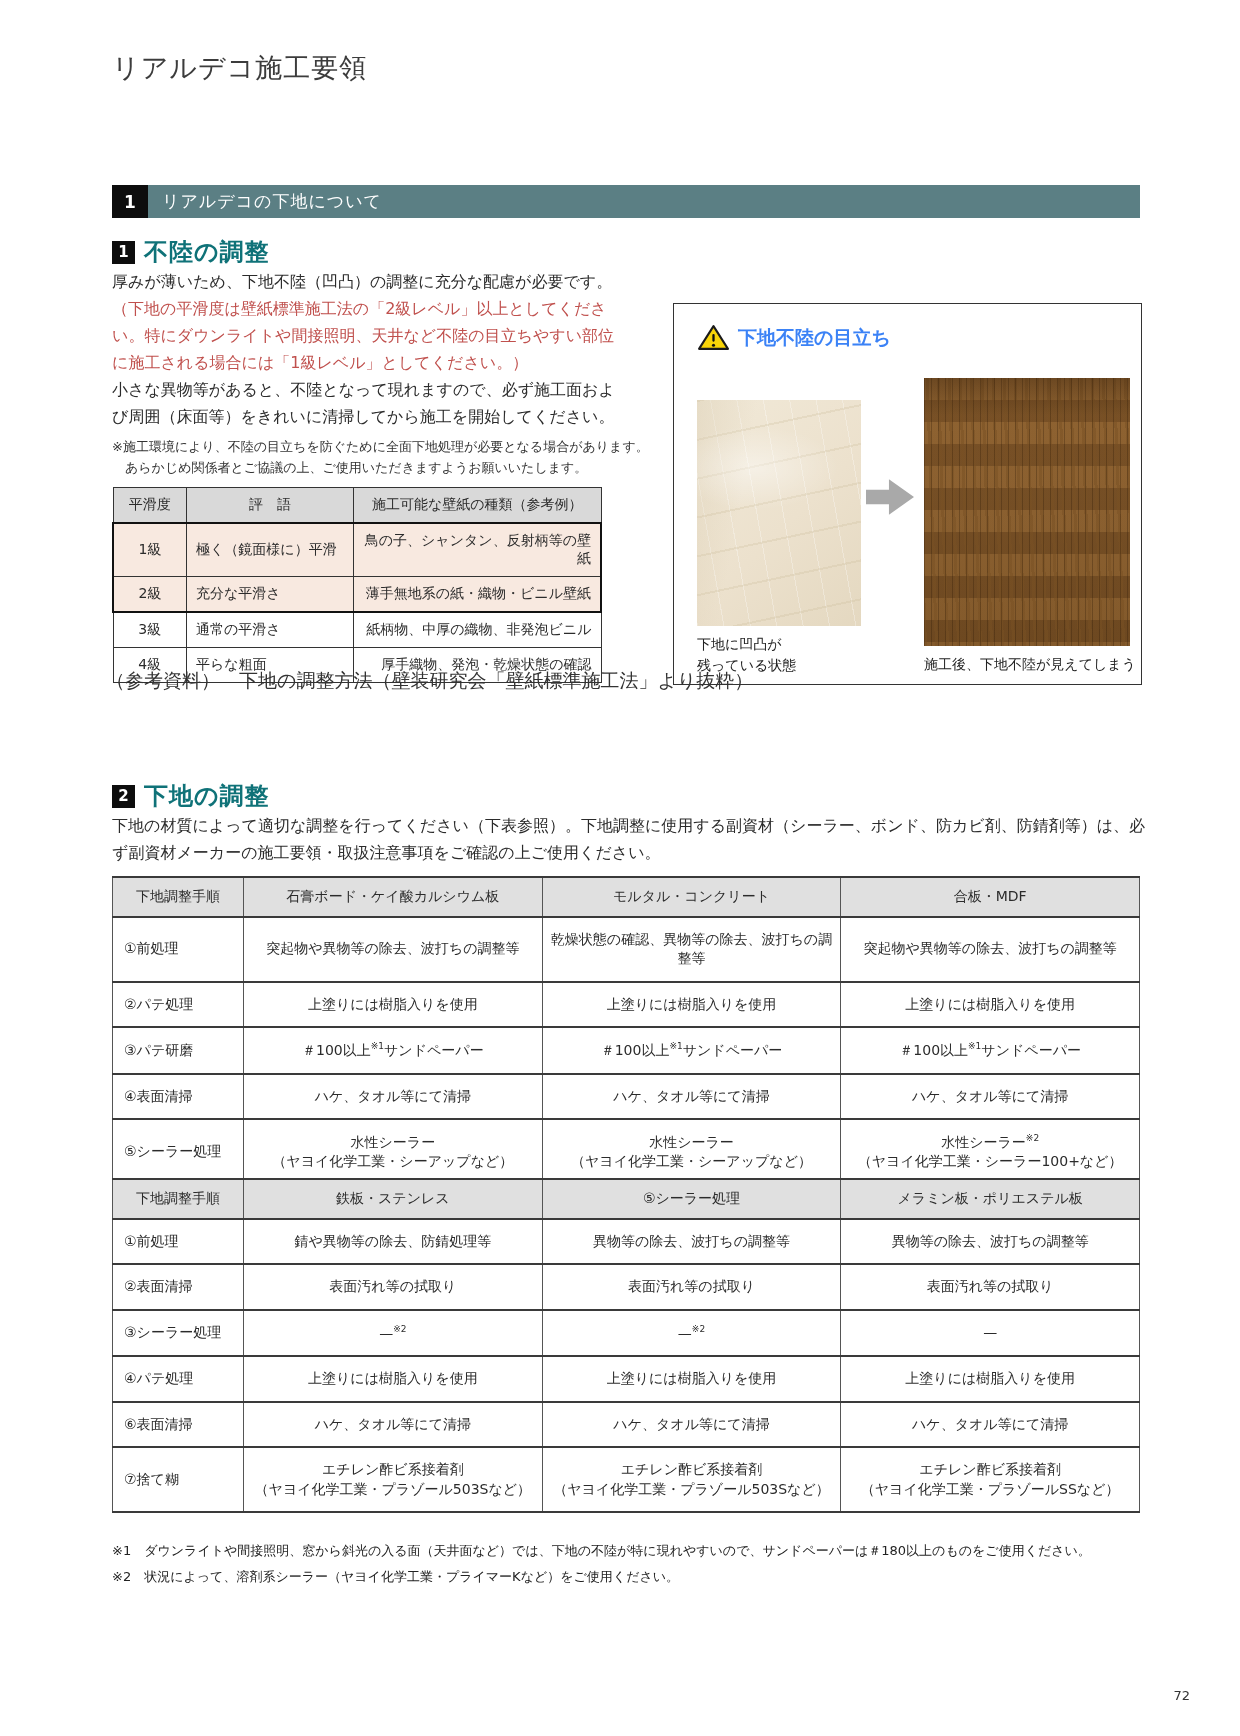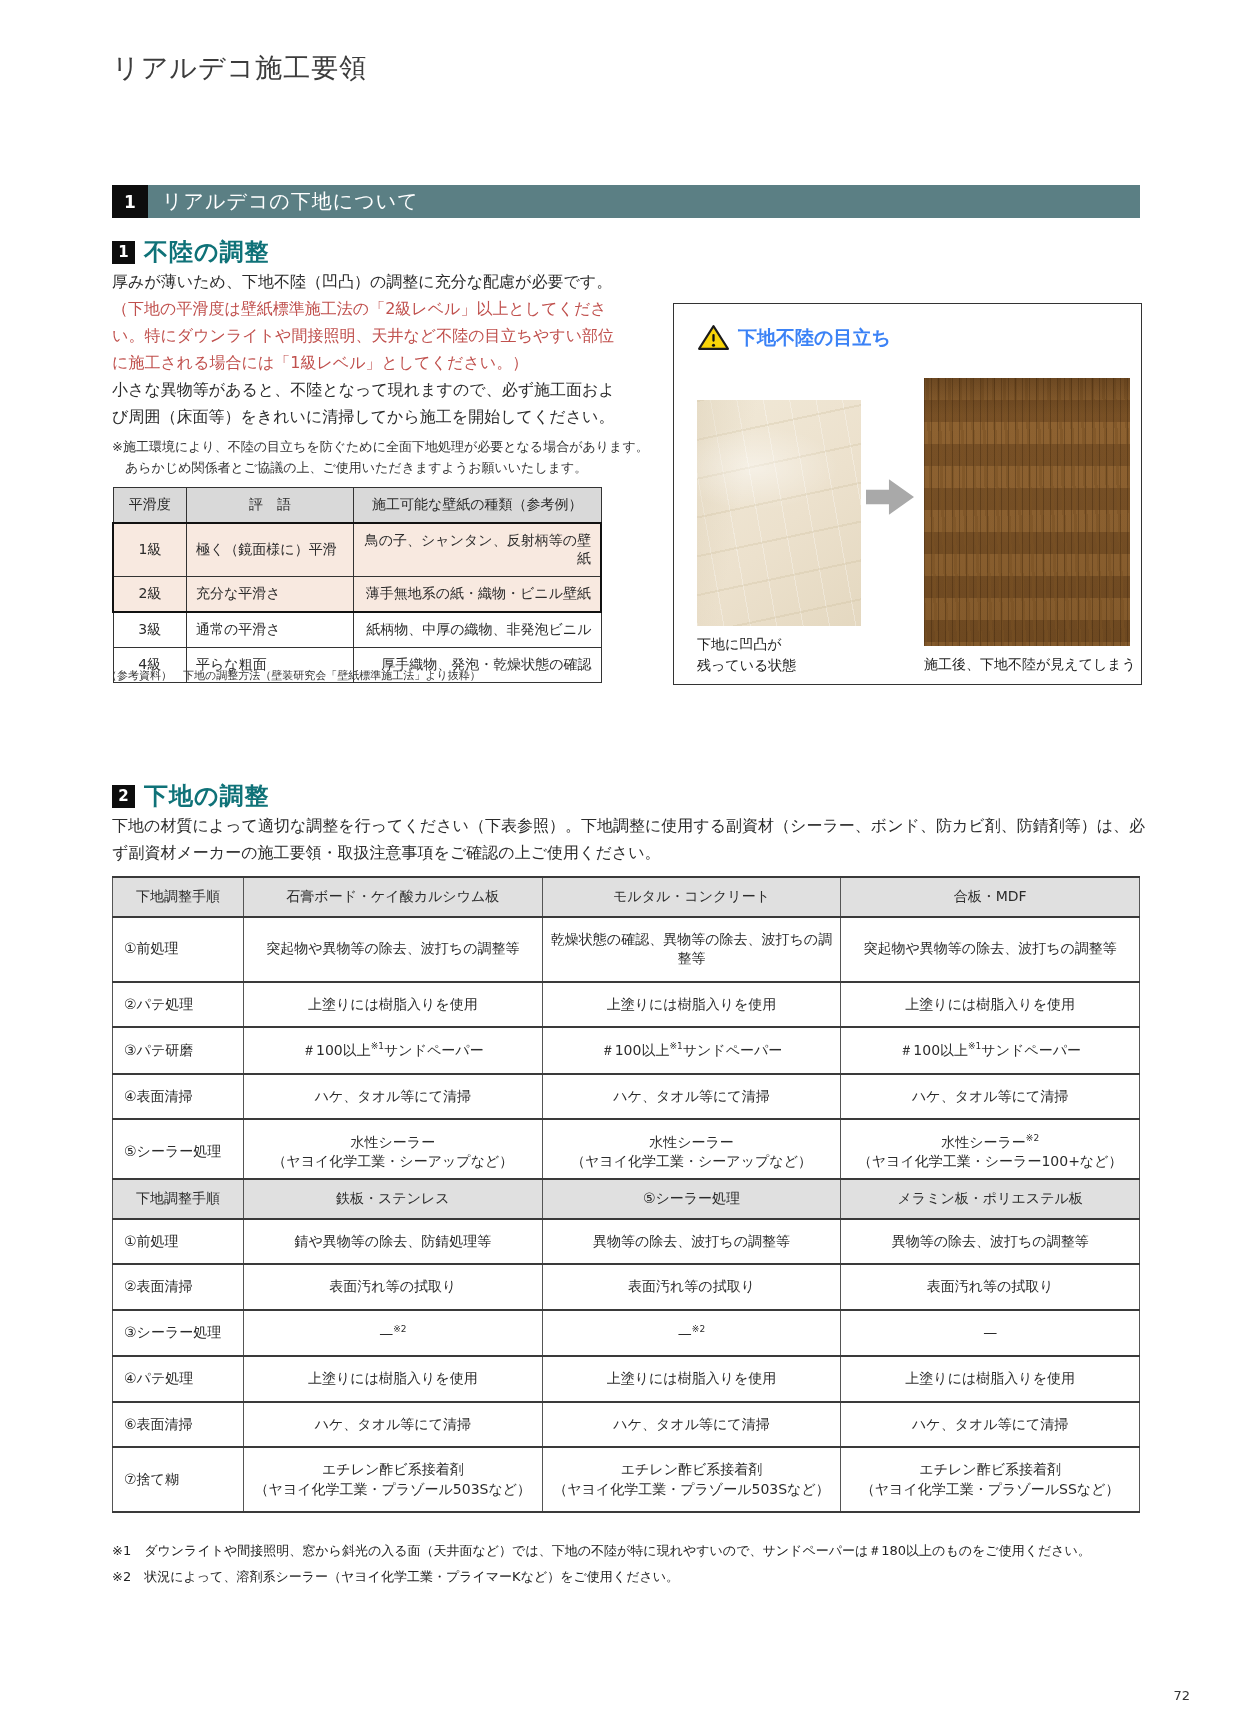--- a/index.html
+++ b/index.html
@@ -8,21 +8,21 @@
     font-family:"DejaVu Sans","Liberation Sans",sans-serif;color:#2b2b2b;overflow:hidden;
   }
   .abs{position:absolute;}
 
   
   #page-title{left:112px;top:50px;margin:0;font-size:27px;font-weight:normal;color:#3c3c3c;letter-spacing:1px;text-align:center;}
 
   
   #section-bar{left:112px;top:185px;width:1028px;height:33px;display:flex;align-items:stretch;}
   #section-bar .sec-num{width:36px;background:#0d0d0d;color:#fff;font-size:17px;font-weight:bold;display:flex;align-items:center;justify-content:center;}
-  #section-bar .sec-label{flex:1;background:var(--accent-teal,#5b7f84);color:#fff;font-size:20px;display:flex;align-items:center;padding-left:14px;letter-spacing:1px;}
+  #section-bar .sec-label{flex:1;background:var(--accent-teal,#5b7f84);color:#fff;font-size:17px;display:flex;align-items:center;padding-left:14px;letter-spacing:1px;}
 
   
   .sub-heading{display:flex;align-items:center;gap:9px;}
   .sub-heading .sub-num{width:23px;height:23px;background:#0d0d0d;color:#fff;font-size:15px;font-weight:bold;display:flex;align-items:center;justify-content:center;}
   .sub-heading .sub-title{color:var(--heading-teal,#0f7278);font-size:24px;font-weight:bold;letter-spacing:1px;}
   #sub1-head{left:112px;top:236px;}
   #sub2-head{left:112px;top:780px;}
 
   
   #sub1-para{left:112px;top:268px;width:508px;font-size:16px;line-height:27px;}
@@ -38,21 +38,21 @@
   #smoothness-table th{background:var(--header-gray,#d9d9d9);font-weight:normal;text-align:center;}
   #smoothness-table td.c0{width:54px;text-align:center;}
   #smoothness-table th.c0{width:54px;}
   #smoothness-table td.c1{width:148px;text-align:left;}
   #smoothness-table td.c2{width:228px;text-align:right;}
   #smoothness-table tr.hl td{background:var(--highlight-pink,#f8e9e0);}
   #smoothness-table tr.hl td:first-child{border-left:2px solid #111;}
   #smoothness-table tr.hl td:last-child{border-right:2px solid #111;}
   #smoothness-table tr.hl-first td{border-top:2px solid #111;}
   #smoothness-table tr.hl-last td{border-bottom:2px solid #111;}
-  #ref-note{left:106px;top:668px;font-size:11px;color:#333;}
+  #ref-note{left:106px;top:668px;font-size:19px;color:#333;}
 
   
   #info-box{left:673px;top:303px;width:467px;height:380px;border:1px solid #333;}
   #ib-title-row{position:absolute;left:24px;top:20px;display:flex;align-items:center;gap:9px;}
   #ib-title-row .ib-title{font-size:19px;font-weight:bold;color:#3b82f6;}
   .ib-img{position:absolute;}
   #ib-img-left{left:23px;top:96px;width:164px;height:226px;
     background:
       radial-gradient(ellipse 120px 60px at 35% 30%, rgba(255,255,255,.45), rgba(255,255,255,0) 70%),
       linear-gradient(100deg, rgba(210,195,165,.35) 0%, rgba(255,255,255,0) 30%),

